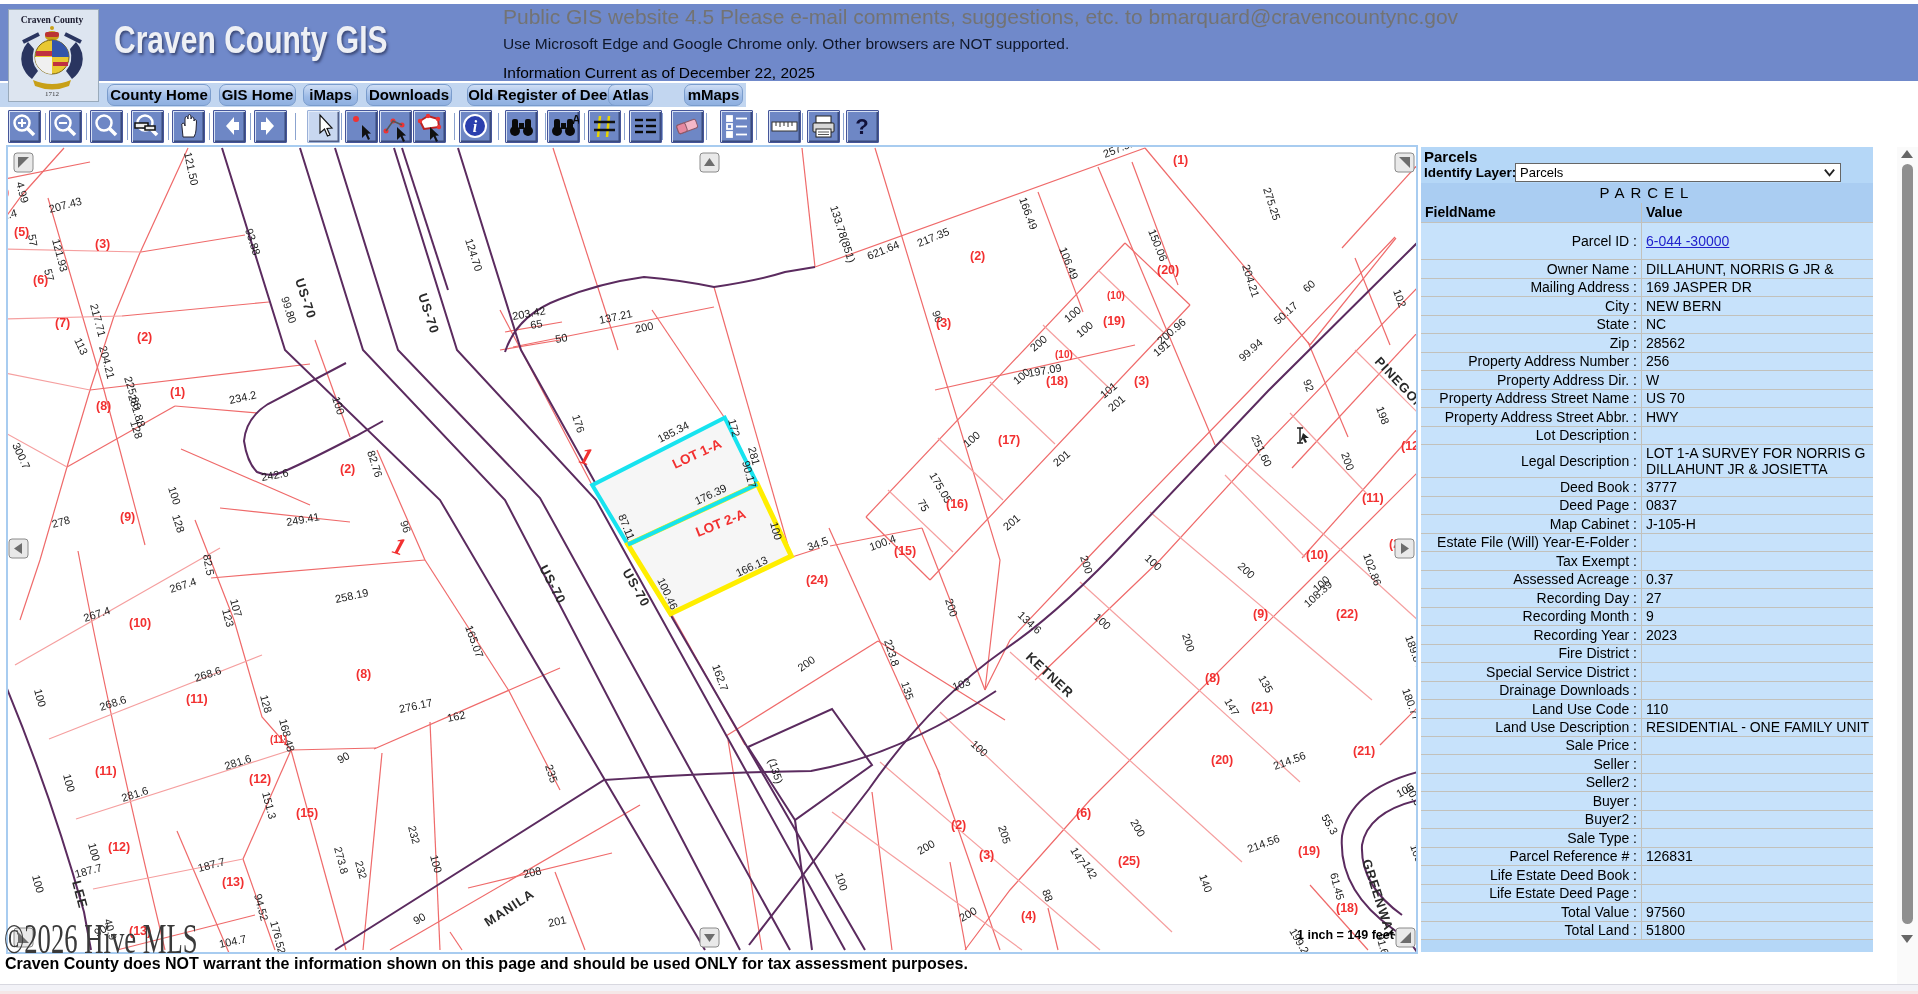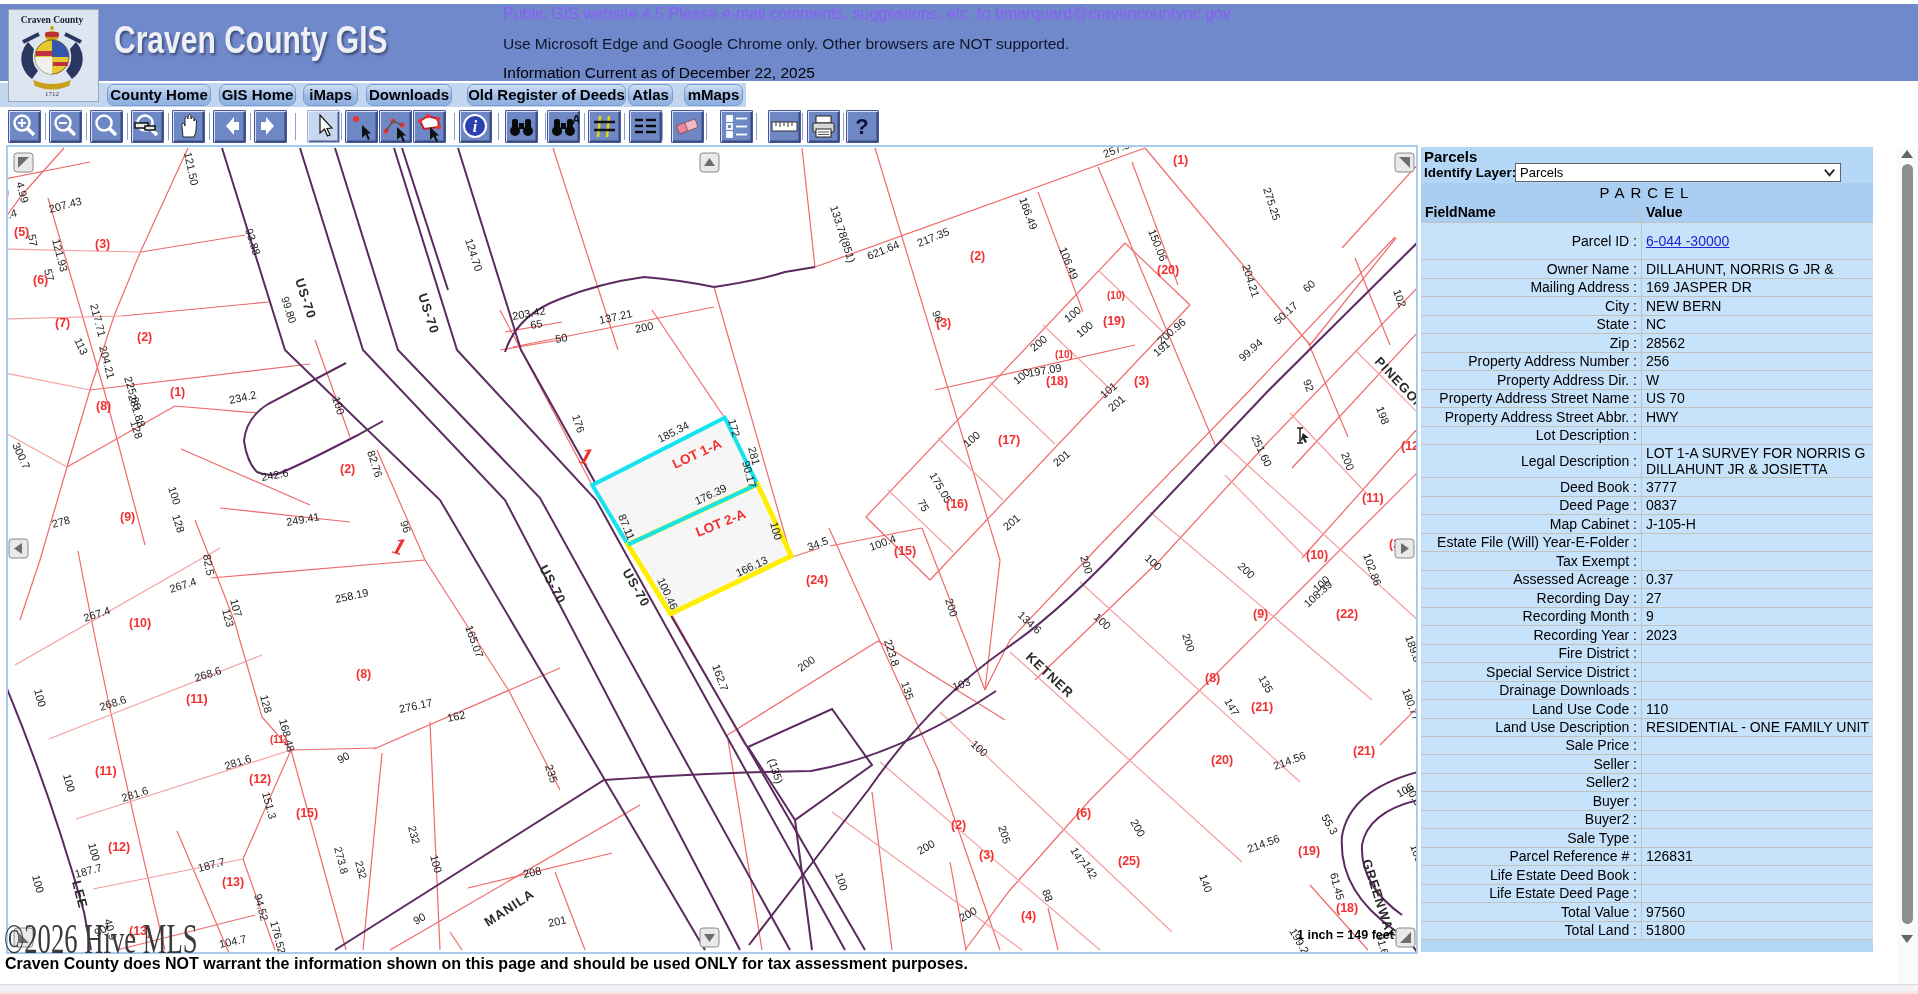--- a/index.html
+++ b/index.html
@@ -31,29 +31,29 @@
 <rect x="27" y="41" width="16" height="5" fill="#c03040"></rect>
 <rect x="44" y="52" width="15" height="4" fill="#c03040"></rect>
 <path d="M19,32 Q10,42 13,55 Q16,64 23,69 L29,61 Q21,52 25,39 Z" fill="#2a3560"></path>
 <path d="M67,32 Q76,42 73,55 Q70,64 63,69 L57,61 Q65,52 61,39 Z" fill="#2a3560"></path>
 <path d="M14,32 L30,24 M72,32 L56,24" stroke="#2a3560" stroke-width="4"></path>
 <path d="M24,70 Q43,78 62,70 L60,76 Q43,83 26,76 Z" fill="#c8a018"></path>
 </g>
 <text x="43" y="86" text-anchor="middle" font-size="7" font-family="Liberation Serif,serif" fill="#333">1712</text>
 </svg></div>
 <div style="position:absolute;left:114px;top:19px;color:#eef0f5;font-size:38px;font-weight:bold;text-shadow:2px 2px 3px #3c4a78;transform:scaleX(0.79);transform-origin:0 0">Craven County GIS</div>
-<div style="position:absolute;left:503px;top:5px;font-size:16px;color:#8b5cf6">Public GIS website 4.5 Please e-mail comments, suggestions, etc. to bmarquard@cravencountync.gov</div>
+<div style="position:absolute;left:503px;top:5px;font-size:21px;color:#737373">Public GIS website 4.5 Please e-mail comments, suggestions, etc. to bmarquard@cravencountync.gov</div>
 <div style="position:absolute;left:503px;top:35px;font-size:15.5px;color:#0f172a">Use Microsoft Edge and Google Chrome only. Other browsers are NOT supported.</div>
 <div style="position:absolute;left:503px;top:64px;font-size:15.5px;color:#000">Information Current as of December 22, 2025</div>
 <div class="navbtn" style="left:107px;width:104px">County Home</div>
 <div class="navbtn" style="left:219px;width:77px">GIS Home</div>
 <div class="navbtn" style="left:303px;width:55px">iMaps</div>
 <div class="navbtn" style="left:366px;width:86px">Downloads</div>
 <div class="navbtn" style="left:467px;width:159px">Old Register of Deeds</div>
-<div class="navbtn" style="left:628px;width:45px">Atlas</div>
+<div class="navbtn" style="left:608px;width:45px">Atlas</div>
 <div class="navbtn" style="left:684px;width:59px">mMaps</div>
 <div style="position:absolute;left:8px;top:110px;width:33px;height:33px;background:#6e87c5;border:1px solid #46569a;border-radius:1px;box-sizing:border-box;box-shadow:inset 1px 1px 0 rgba(235,242,252,0.85), inset -1.5px -1.5px 0 rgba(42,55,100,0.75)"><svg width="31" height="31" viewBox="0 0 31 31">
       <circle cx="13" cy="12" r="7.5" fill="none" stroke="white" stroke-width="2.5"></circle>
       <line x1="18" y1="17" x2="25" y2="24" stroke="white" stroke-width="3.5"></line>
       <line x1="9" y1="12" x2="17" y2="12" stroke="white" stroke-width="2"></line>
       <line x1="13" y1="8" x2="13" y2="16" stroke="white" stroke-width="2"></line>
     </svg></div>
 <div style="position:absolute;left:49px;top:110px;width:33px;height:33px;background:#6e87c5;border:1px solid #46569a;border-radius:1px;box-sizing:border-box;box-shadow:inset 1px 1px 0 rgba(235,242,252,0.85), inset -1.5px -1.5px 0 rgba(42,55,100,0.75)"><svg width="31" height="31" viewBox="0 0 31 31">
       <circle cx="13" cy="12" r="7.5" fill="none" stroke="white" stroke-width="2.5"></circle>
       <line x1="18" y1="17" x2="25" y2="24" stroke="white" stroke-width="3.5"></line>

